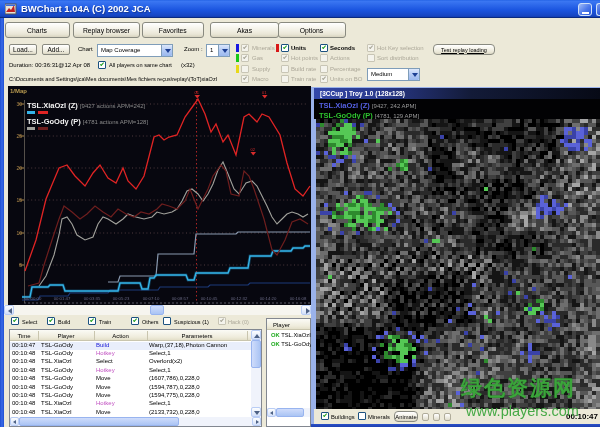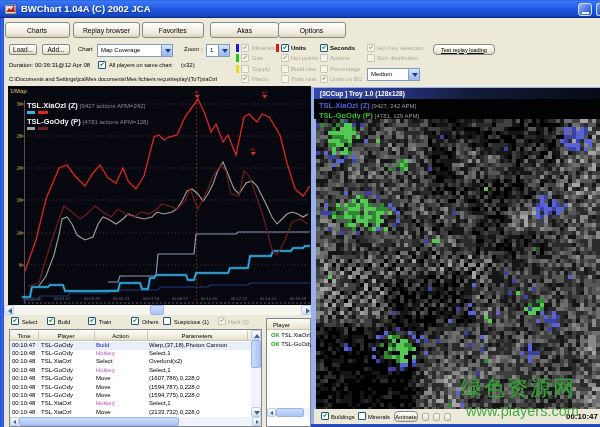--- a/index.html
+++ b/index.html
@@ -396,15 +396,15 @@
 <span class="btn" style="left:80px;top:2px;width:24px;height:11px;line-height:10px;border-radius:4px;font-size:5.8px">Animate</span>
 <span class="abs" style="left:108px;top:4px;width:7px;height:8px;border:1px solid #b0ac9a;border-radius:2px;background:linear-gradient(180deg,#fff,#e0ddcc)"></span>
 <span class="abs" style="left:119px;top:4px;width:7px;height:8px;border:1px solid #b0ac9a;border-radius:2px;background:linear-gradient(180deg,#fff,#e0ddcc)"></span>
 <span class="abs" style="left:130px;top:4px;width:7px;height:8px;border:1px solid #b0ac9a;border-radius:2px;background:linear-gradient(180deg,#fff,#e0ddcc)"></span>
 <span class="abs" style="right:2px;top:3px;font-size:8px;font-weight:bold;color:#000">00:10:47</span>
 </div>
 
 <div class="abs" style="left:0;top:337px;width:289px;height:3px;background:linear-gradient(180deg,#2a50c8,#1e3fae)"></div>
 </div>
 
-<div class="abs" style="left:461px;top:374px;font-size:21px;font-weight:normal;color:#3ba43b;
+<div class="abs" style="left:461px;top:374px;font-size:21px;font-weight:bold;color:#3ba43b;
 letter-spacing:2px;text-shadow:0 0 1px #1e6a1e;white-space:nowrap">绿色资源网</div>
 <div class="abs" style="left:466px;top:403px;font-size:14.5px;color:#46a946;white-space:nowrap">www.players.com</div>
 
 </body></html>

